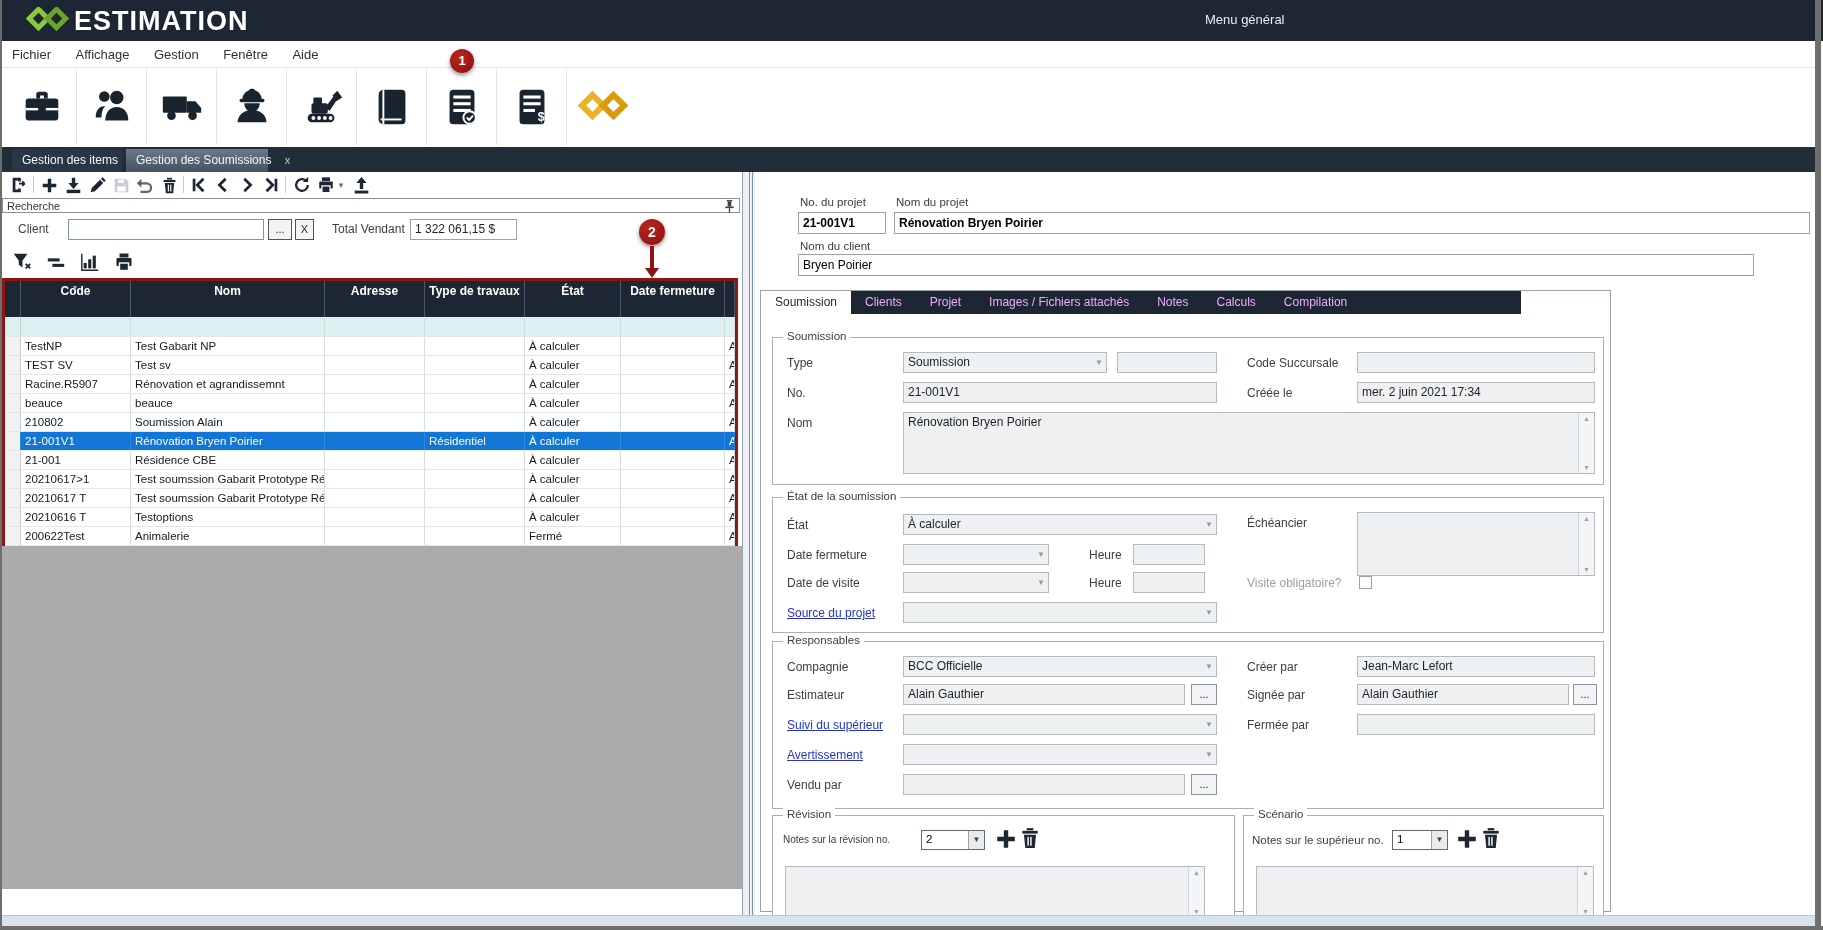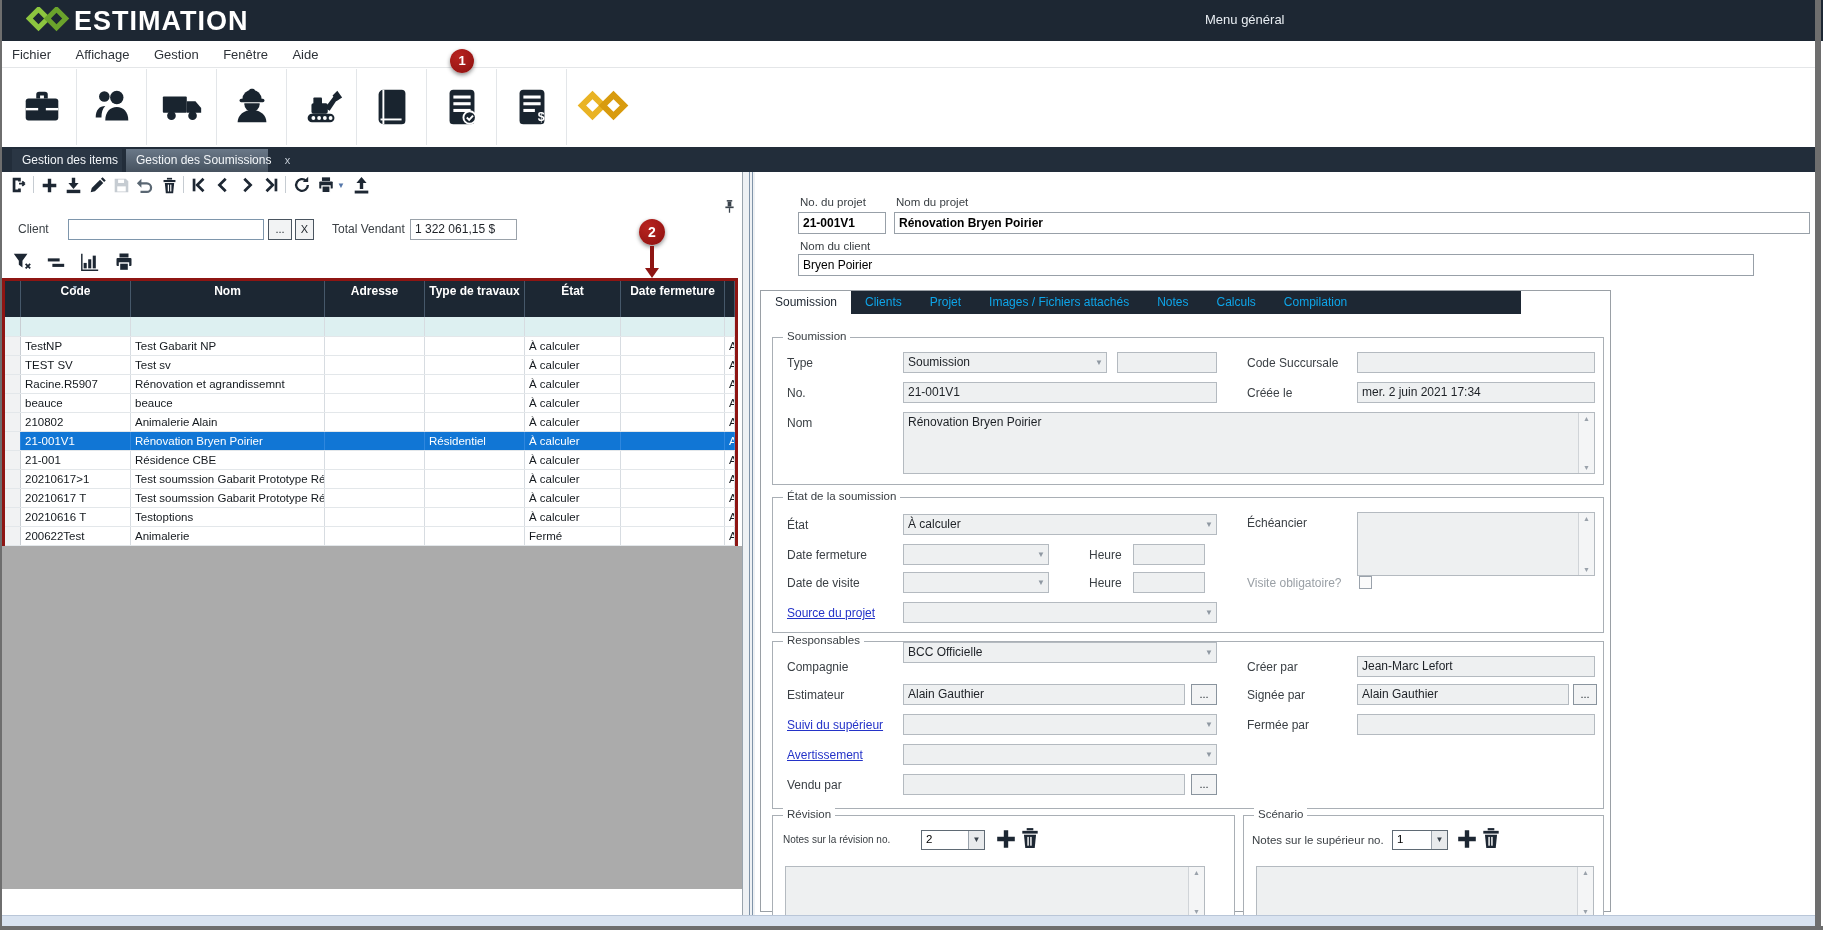--- a/index.html
+++ b/index.html
@@ -70,21 +70,21 @@
   .splitter { position:absolute; left:742px; top:172px; width:13px; height:743px; background:#eef1f4; border-left:1px solid #9aa4ad; }
   .splitter i { position:absolute; top:0; width:1px; height:100%; background:#7f93a8; }
 
   
   .rightpanel { position:absolute; left:755px; top:172px; width:1060px; height:743px; background:#fff; }
   .hfield { position:absolute; background:#fff; border:1px solid #98a0a8; height:22px; font-size:12px; padding:3px 4px; white-space:nowrap; overflow:hidden; }
   .hfield.b { font-weight:bold; }
 
   .contentbox { position:absolute; left:5px; top:118px; width:851px; height:622px; border:1px solid #9aa0a6; background:#fff; }
   .rtabbar { position:absolute; left:0px; top:0px; width:760px; height:23px; background:#1d2733; display:flex; }
-  .rtab { color:#0ea5e9; font-size:12px; padding:4px 14px 0 14px; white-space:nowrap; }
+  .rtab { color:#f0abfc; font-size:12px; padding:4px 14px 0 14px; white-space:nowrap; }
   .rtab.active { background:#fff; color:#1c2530; font-weight:normal; }
 
   .grp { position:absolute; border:1px solid #a9afb5; background:#fff; }
   .legend { position:absolute; top:-8px; left:10px; background:#fff; padding:0 4px; font-size:11.5px; color:#3b4045; white-space:nowrap; }
   .dd .arr { position:absolute; right:3px; top:5px; font-size:8px; color:#8f98a2; }
   .link { position:absolute; font-size:12px; color:#2433c8; text-decoration:underline; white-space:nowrap; cursor:pointer; }
   .ta { position:absolute; background:#eef0f1; border:1px solid #b4bac0; font-size:12px; color:#1d2126; padding:2px 20px 2px 4px; }
   .ta .sb { position:absolute; right:0; top:0; bottom:0; width:16px; background:#f4f5f6; border-left:1px solid #d0d4d8; }
   .ta .sb b { position:absolute; left:4px; font-size:7px; color:#9aa2ab; font-weight:normal; }
   .ta .sb b.up { top:2px; } .ta .sb b.dn { bottom:2px; }
@@ -301,20 +301,21 @@
       </span>
       <span class="ni" style="left:334px; width:10px; color:#5577aa; font-size:8px">▼</span>
       <span class="ni" style="left:348px">
         <svg width="17" height="17" viewBox="0 0 20 20" fill="currentColor">
             <path d="M8 14h4V7h4L10 0 4 7h4z"></path>
             <rect x="2" y="16" width="16" height="3.4"></rect>
           </svg>
       </span>
     </div>
 
+    <div class="searchbar">Recherche</div>
     <span class="pin">
       <svg width="11" height="13" viewBox="0 0 12 14" fill="currentColor">
           <rect x="3" y="0" width="6" height="1.6"></rect>
           <rect x="4" y="1.6" width="4" height="5.4"></rect>
           <rect x="1.5" y="7" width="9" height="1.8"></rect>
           <rect x="5.3" y="8.8" width="1.4" height="5"></rect>
         </svg>
     </span>
 
     <div class="clientrow">
@@ -414,21 +415,21 @@
             <div class="tc tc-nom">beauce</div>
             <div class="tc tc-adr"></div>
             <div class="tc tc-type"></div>
             <div class="tc tc-etat">À calculer</div>
             <div class="tc tc-date"></div>
             <div class="tc tc-x">A</div>
           </div>
           <div class="trow">
             <div class="tc tc-sel sel"></div>
             <div class="tc tc-code">210802</div>
-            <div class="tc tc-nom">Animalerie Alain</div>
+            <div class="tc tc-nom">Soumission Alain</div>
             <div class="tc tc-adr"></div>
             <div class="tc tc-type"></div>
             <div class="tc tc-etat">À calculer</div>
             <div class="tc tc-date"></div>
             <div class="tc tc-x">A</div>
           </div>
           <div class="trow selected">
             <div class="tc tc-sel sel"></div>
             <div class="tc tc-code">21-001V1</div>
             <div class="tc tc-nom">Rénovation Bryen Poirier</div>
@@ -566,21 +567,21 @@
         <div class="inp" style="left:360px; top:74px; width:72px"></div>
         <span class="flbl glabel" style="left:474px; top:78px">Visite obligatoire?</span>
         <div class="chk" style="left:586px; top:78px"></div>
         <span class="link" style="left:14px; top:108px">Source du projet</span>
         <div class="inp dd" style="left:130px; top:104px; width:314px"><span></span><span class="arr">▼</span></div>
       </div>
 
       <div class="grp" style="left:11px; top:350px; width:832px; height:168px">
         <span class="legend">Responsables</span>
         <span class="flbl" style="left:14px; top:18px">Compagnie</span>
-        <div class="inp dd" style="left:130px; top:0; width:314px"><span>BCC Officielle</span><span class="arr">▼</span></div>
+        <div class="inp dd" style="left:130px; top:14px; width:314px"><span>BCC Officielle</span><span class="arr">▼</span></div>
         <span class="flbl" style="left:474px; top:18px">Créer par</span>
         <div class="inp" style="left:584px; top:14px; width:238px">Jean-Marc Lefort</div>
         <span class="flbl" style="left:14px; top:46px">Estimateur</span>
         <div class="inp" style="left:130px; top:42px; width:282px">Alain Gauthier</div>
         <div class="sbtn" style="left:418px; top:42px; width:26px; border-color:#8a949e">...</div>
         <span class="flbl" style="left:474px; top:46px">Signée par</span>
         <div class="inp" style="left:584px; top:42px; width:212px">Alain Gauthier</div>
         <div class="sbtn" style="left:800px; top:42px; width:24px; border-color:#8a949e">...</div>
         <span class="link" style="left:14px; top:76px">Suivi du supérieur</span>
         <div class="inp dd" style="left:130px; top:72px; width:314px"><span></span><span class="arr">▼</span></div>

